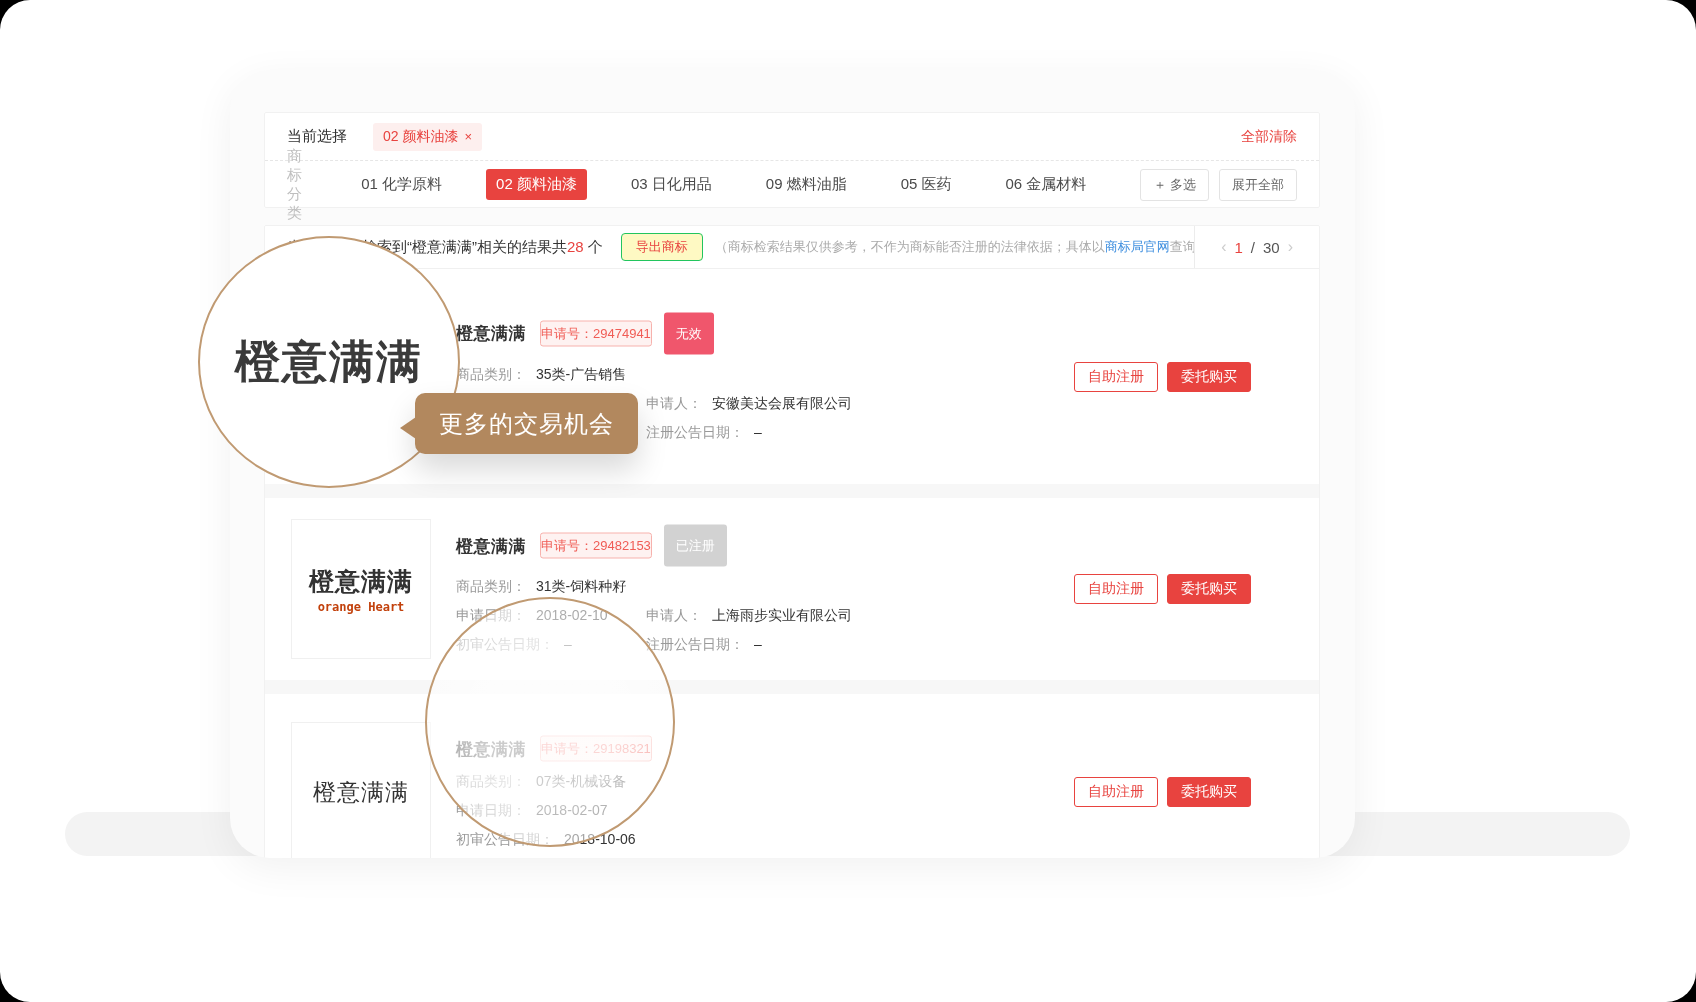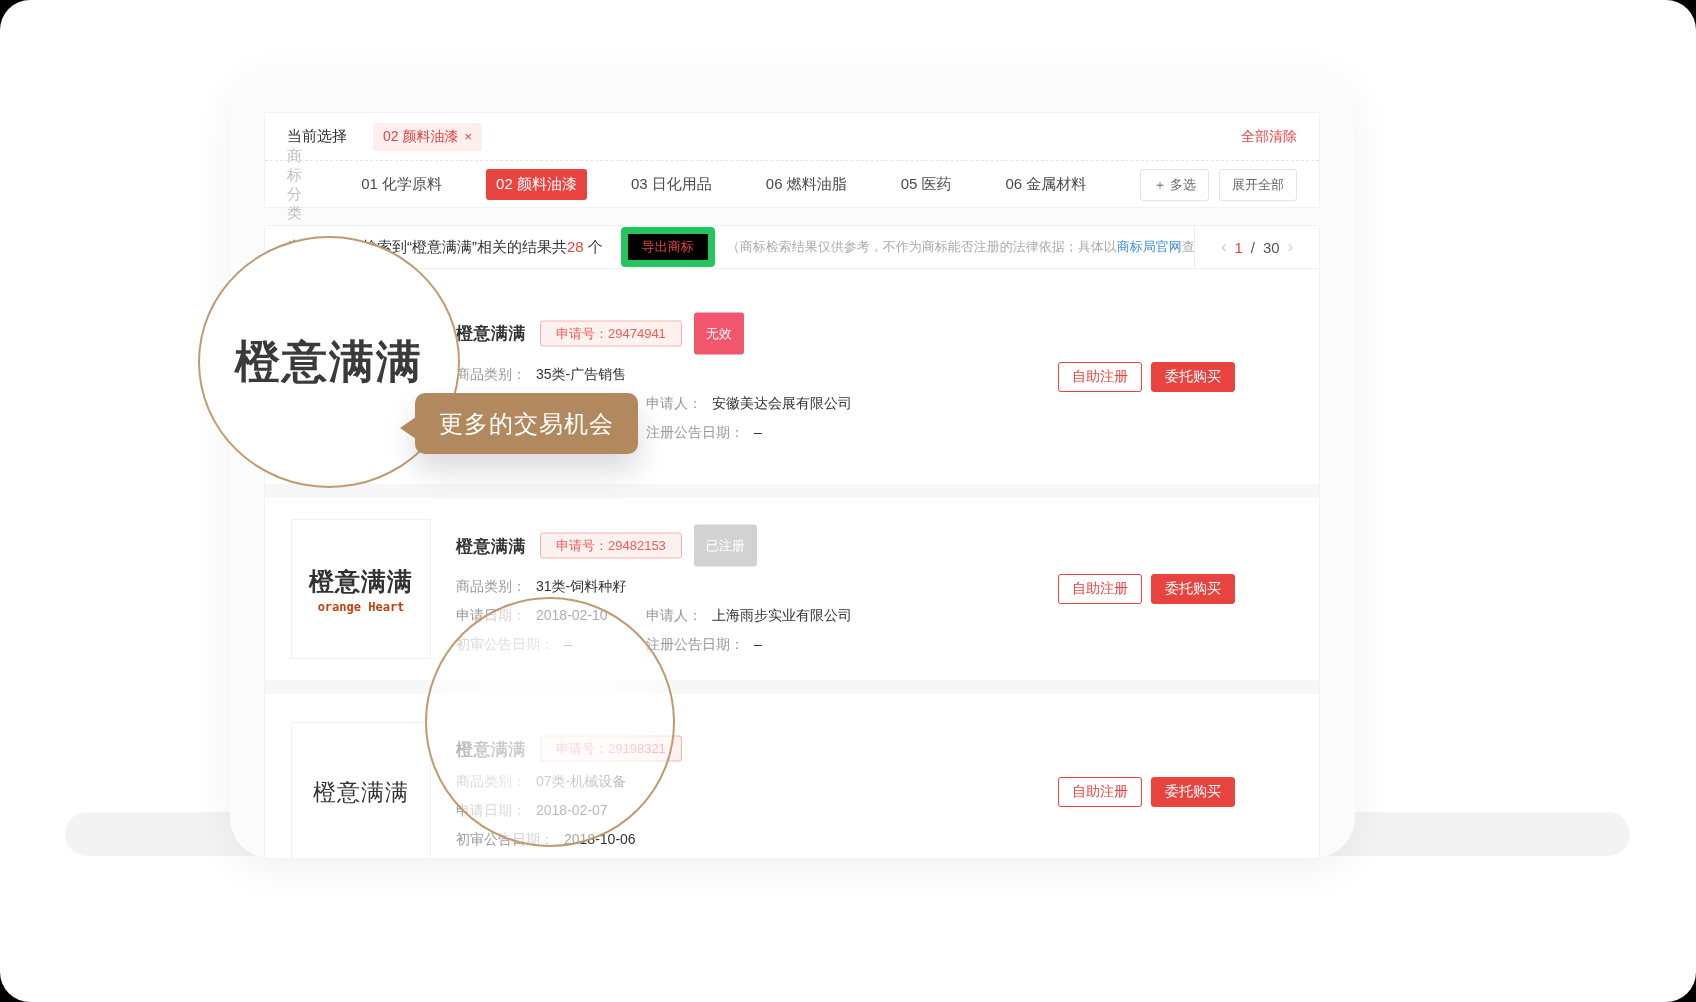--- a/index.html
+++ b/index.html
@@ -23,52 +23,52 @@
   .cat-label { font-size:15px; color:#bfbfbf; margin-right:36px; }
   .cat-item { font-size:15px; color:#4a4a4a; margin-right:34px; padding:6px 10px; border-radius:3px; cursor:pointer; white-space:nowrap; }
   .cat-item.selected { background:#e8433f; color:#fff; }
   .cat-spacer { flex:1; }
   .mini-btn { font-size:13px; color:#666; border:1px solid #e3e3e3; border-radius:3px; padding:6px 12px; margin-left:10px; cursor:pointer; background:#fff; white-space:nowrap; }
 
   .results-panel { top:155px; height:640px; background:#f7f7f7; overflow:hidden; }
   .results-header { display:flex; align-items:center; height:43px; background:#fff; border-bottom:1px solid #f0f0f0; padding:0 0 0 22px; }
   .summary { font-size:15px; color:#333; white-space:nowrap; }
   .summary .count { color:#e8433f; }
-  .export-btn { margin-left:18px; font-size:13px; color:#e8433f; border:7px solid #22c55e; border-radius:4px; padding:4px 14px; background:#000000; cursor:pointer; white-space:nowrap; }
+  .export-btn { margin-left:18px; font-size:13px; color:#e8433f; border:1px solid #22c55e; border-radius:4px; padding:4px 14px; background:#fef9c3; cursor:pointer; white-space:nowrap; }
   .disclaimer { margin-left:12px; font-size:13px; color:#ababab; white-space:nowrap; overflow:hidden; }
   .disclaimer .link { color:#3f8fdf; cursor:pointer; }
   .pager { margin-left:auto; display:flex; align-items:center; gap:8px; border-left:1px solid #ececec; height:100%; padding:0 26px 0 26px; font-size:15px; }
   .pager .arrow { color:#ccc; font-size:16px; cursor:pointer; }
   .pager .cur { color:#e8433f; }
   .pager .sep, .pager .tot { color:#555; }
 
   .row { position:relative; background:#fff; }
   .row1 { height:215px; margin-top:0; }
   .row2 { height:182px; margin-top:14px; }
   .row3 { height:196px; margin-top:14px; }
 
   .tm-box { position:absolute; left:26px; top:50%; transform:translateY(-50%); width:140px; height:140px; background:#fff; border:1px solid #f0f0f0; display:flex; flex-direction:column; align-items:center; justify-content:center; }
   .tm-text { font-size:23px; color:#333; letter-spacing:1px; font-weight:500; }
   .tm-text.script { font-family:"DejaVu Serif","Liberation Serif",serif; font-weight:700; font-size:25px; }
   .tm-sub { font-family:"DejaVu Sans Mono","Liberation Mono",monospace; font-size:12px; font-weight:700; color:#c2410c; margin-top:2px; }
 
   .info { position:absolute; left:191px; top:50%; transform:translateY(-50%); }
   .title-line { display:flex; align-items:center; }
   .tm-title { font-size:17px; font-weight:700; color:#333; letter-spacing:0.5px; }
-  .appno { margin-left:14px; font-size:13px; color:#f05c55; background:#fef2f1; border:1px solid #f7b2ad; border-radius:3px; padding:3px 15px; white-space:nowrap; }
+  .appno { margin-left:14px; font-size:13px; color:#f05c55; background:#fef2f1; border:1px solid #f7b2ad; border-radius:3px; padding:3px 0; white-space:nowrap; }
   .status { margin-left:12px; font-size:13px; color:#fff; border-radius:3px; padding:12px 12px; white-space:nowrap; }
   .status.invalid { background:#f0566c; }
   .status.registered { background:#d2d2d2; }
   .line { display:flex; margin-top:11px; font-size:14px; color:#333; }
   .pair { display:flex; }
   .pair.first { width:190px; }
   .lbl { color:#999; margin-right:10px; white-space:nowrap; }
   .val { color:#333; white-space:nowrap; }
 
-  .row-btns { position:absolute; right:84px; top:50%; transform:translateY(-50%); display:flex; gap:9px;padding-left:23px; }
+  .row-btns { position:absolute; right:68px; top:50%; transform:translateY(-50%); display:flex; gap:9px;padding-left:23px; }
   .btn-self { font-size:14px; color:#e8433f; background:#fff; border:1px solid #e8433f; border-radius:3px; padding:5px 13px; cursor:pointer; white-space:nowrap; }
   .btn-buy { font-size:14px; color:#fff; background:#e8433f; border:1px solid #e8433f; border-radius:3px; padding:5px 13px; cursor:pointer; white-space:nowrap; }
 
   .magnifier { position:absolute; border:2px solid #c09a72; border-radius:50%; z-index:20; }
   .mag1 { left:198px; top:236px; width:262px; height:252px; background:#fff; display:flex; align-items:center; justify-content:center; }
   .mag1-text { font-size:45px; font-weight:700; color:#3a3a3a; letter-spacing:2px; }
   .mag2 { left:425px; top:597px; width:250px; height:250px; background:radial-gradient(circle, rgba(255,255,255,0.75) 40%, rgba(255,255,255,0.35) 100%); }
 
   .tooltip { position:absolute; background:#b2885e; border-radius:10px; color:#fff; z-index:30; padding:12px 24px; box-shadow:0 16px 30px rgba(0,0,0,0.15); }
   .tooltip .tline { font-size:24px; line-height:37px; letter-spacing:1px; white-space:nowrap; }
@@ -94,21 +94,21 @@
           <span>02 颜料油漆</span>
           <span class="x">×</span>
         </span>
         <span class="clear-all">全部清除</span>
       </div>
       <div class="cat-row">
         <span class="cat-label">商标分类</span>
         <span class="cat-item">01 化学原料</span>
         <span class="cat-item selected">02 颜料油漆</span>
         <span class="cat-item">03 日化用品</span>
-        <span class="cat-item">06 燃料油脂</span>
+        <span class="cat-item">09 燃料油脂</span>
         <span class="cat-item">05 医药</span>
         <span class="cat-item">06 金属材料</span>
         <span class="cat-spacer"></span>
         <span class="mini-btn">＋ 多选</span>
         <span class="mini-btn">展开全部</span>
       </div>
     </div>
 
     <div class="panel results-panel">
       <div class="results-header">

